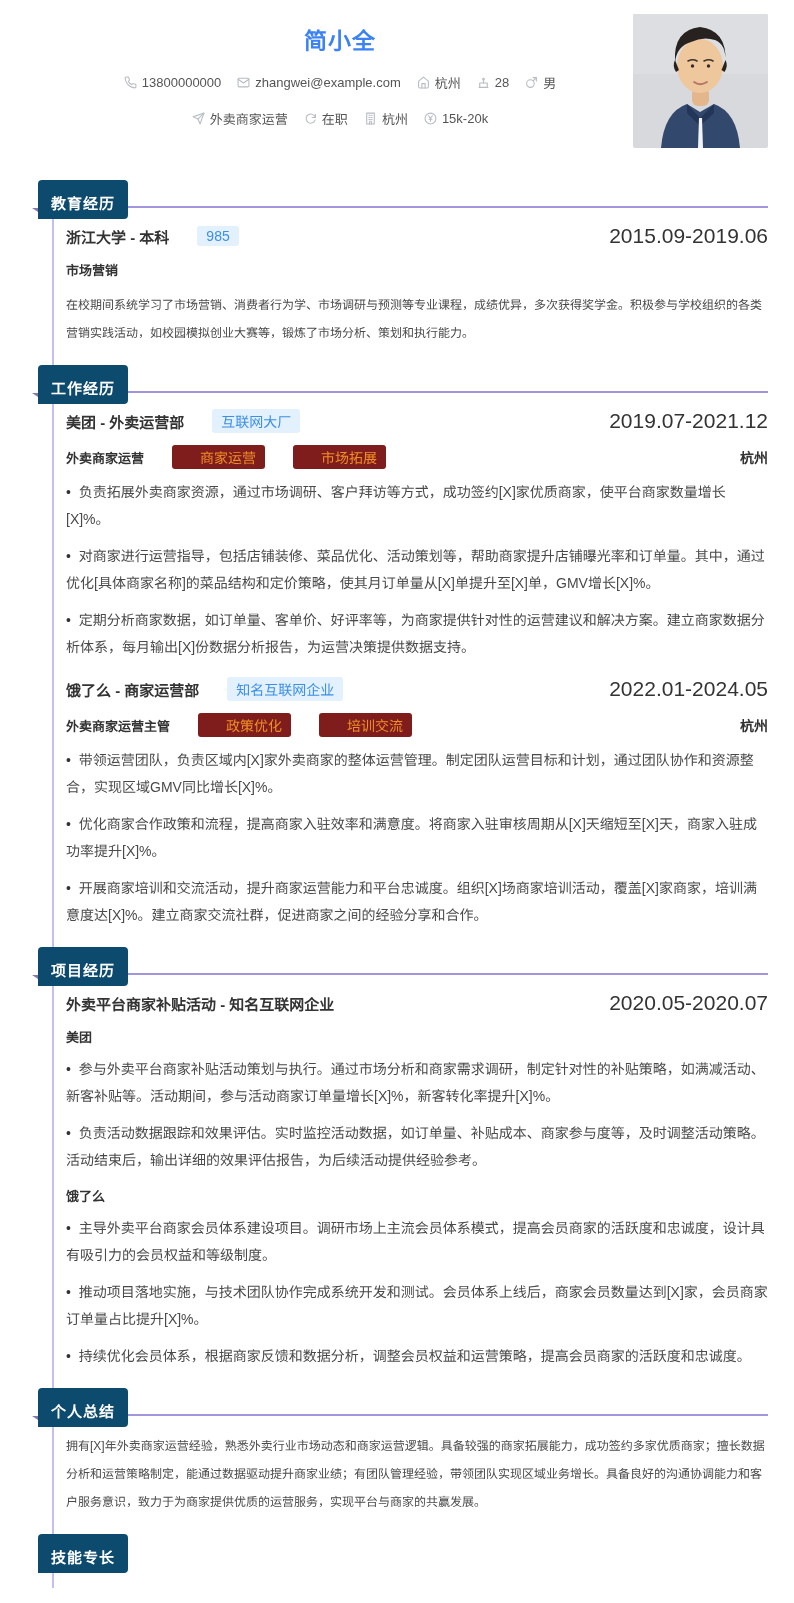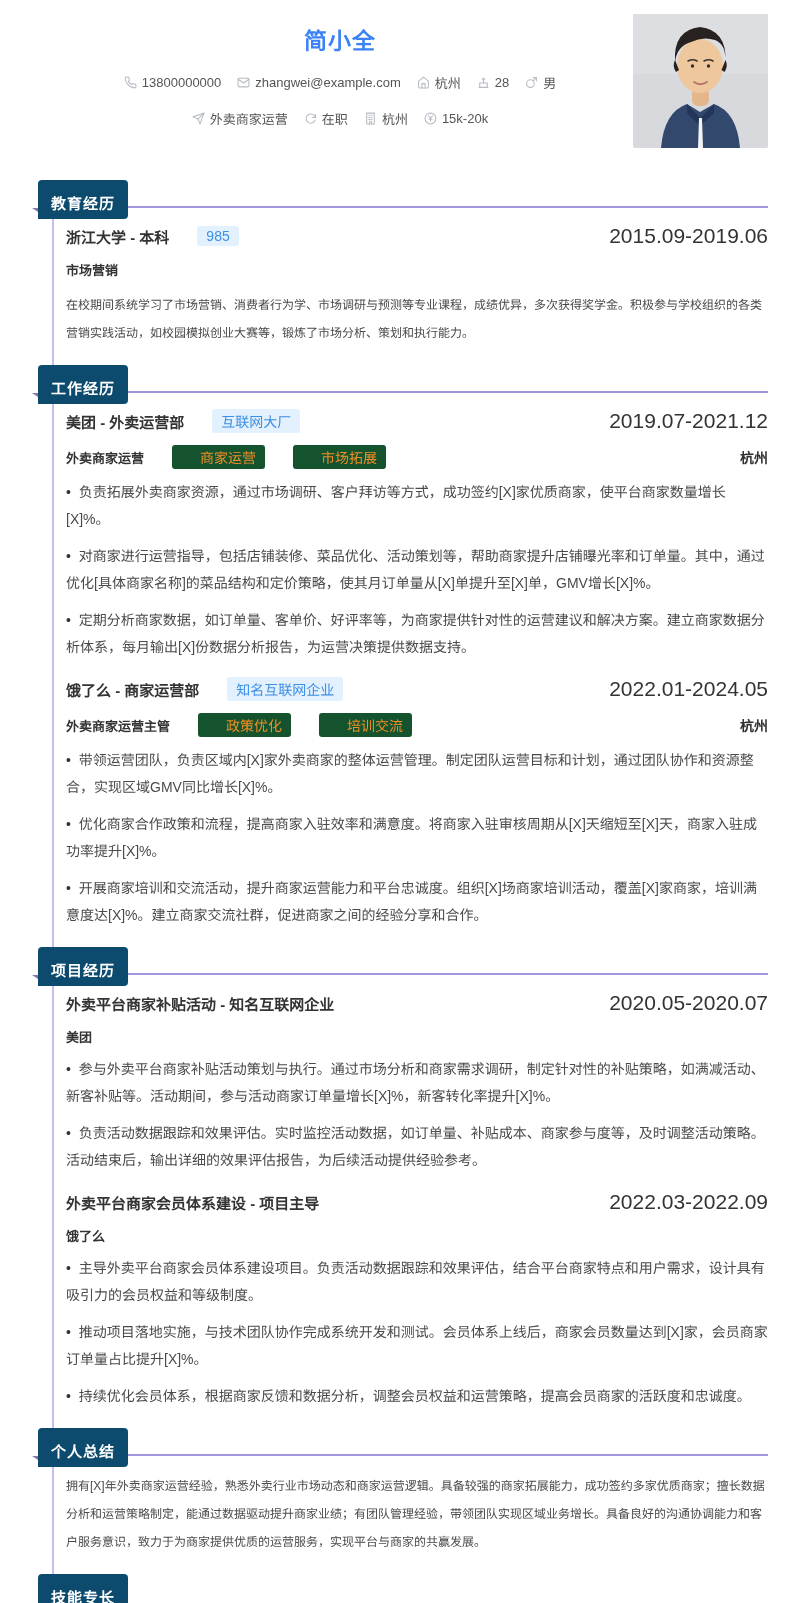--- a/index.html
+++ b/index.html
@@ -28,21 +28,21 @@
   .hline { position:absolute; left:-28px; right:0; bottom:0; height:2px; background:#a394dd; }
   .sec-body { padding:4px 0 18px 0; }
 
   .row { display:flex; justify-content:space-between; align-items:center; margin-top:12px; }
   .row-left { display:flex; align-items:center; gap:28px; }
   .etitle { font-size:15px; font-weight:700; color:#333; }
   .edate { font-size:21px; font-weight:400; color:#333; }
   .eloc  { font-size:14px; font-weight:700; color:#333; }
   .tag { font-size:14px; padding:2px 9px; border-radius:3px; white-space:nowrap; }
   .tag-blue { color:#3d8fe6; background:#e2f1fd; }
-  .tag-orange { color:#f08e27; background:#14532d;padding-left:28px; }
+  .tag-orange { color:#f08e27; background:#7f1d1d;padding-left:28px; }
   .subrole { font-size:13px; font-weight:700; color:#333; }
 
   .para { font-size:12px; line-height:28px; color:#4a4a4a; margin-top:12px; }
   .bullet { font-size:14px; line-height:27px; color:#4a4a4a; margin-top:10px; }
   .bullet::before { content:"•\00a0\00a0"; color:#333; }
 </style>
 </head>
 <body>
 
 <div class="page">
@@ -242,28 +242,24 @@
         <div class="row">
           <span class="etitle">外卖平台商家补贴活动 - 知名互联网企业</span>
           <span class="edate">2020.05-2020.07</span>
         </div>
         <div class="row">
           <span class="subrole">美团</span>
         </div>
         <p class="bullet">参与外卖平台商家补贴活动策划与执行。通过市场分析和商家需求调研，制定针对性的补贴策略，如满减活动、新客补贴等。活动期间，参与活动商家订单量增长[X]%，新客转化率提升[X]%。</p>
         <p class="bullet">负责活动数据跟踪和效果评估。实时监控活动数据，如订单量、补贴成本、商家参与度等，及时调整活动策略。活动结束后，输出详细的效果评估报告，为后续活动提供经验参考。</p>
 
-        <div class="row" style="margin-top:16px;">
-          <span class="etitle">外卖平台商家会员体系建设 - 项目主导</span>
-          <span class="edate">2022.03-2022.09</span>
-        </div>
         <div class="row">
           <span class="subrole">饿了么</span>
         </div>
-        <p class="bullet">主导外卖平台商家会员体系建设项目。负责活动数据跟踪和效果评估，结合平台商家特点和用户需求，设计具有吸引力的会员权益和等级制度。</p>
+        <p class="bullet">主导外卖平台商家会员体系建设项目。调研市场上主流会员体系模式，提高会员商家的活跃度和忠诚度，设计具有吸引力的会员权益和等级制度。</p>
         <p class="bullet">推动项目落地实施，与技术团队协作完成系统开发和测试。会员体系上线后，商家会员数量达到[X]家，会员商家订单量占比提升[X]%。</p>
         <p class="bullet">持续优化会员体系，根据商家反馈和数据分析，调整会员权益和运营策略，提高会员商家的活跃度和忠诚度。</p>
       </div>
     </section>
 
     <section>
       <div class="sec-head">
         <span class="badge">个人总结</span>
         <span class="fold"></span>
         <span class="hline"></span>

